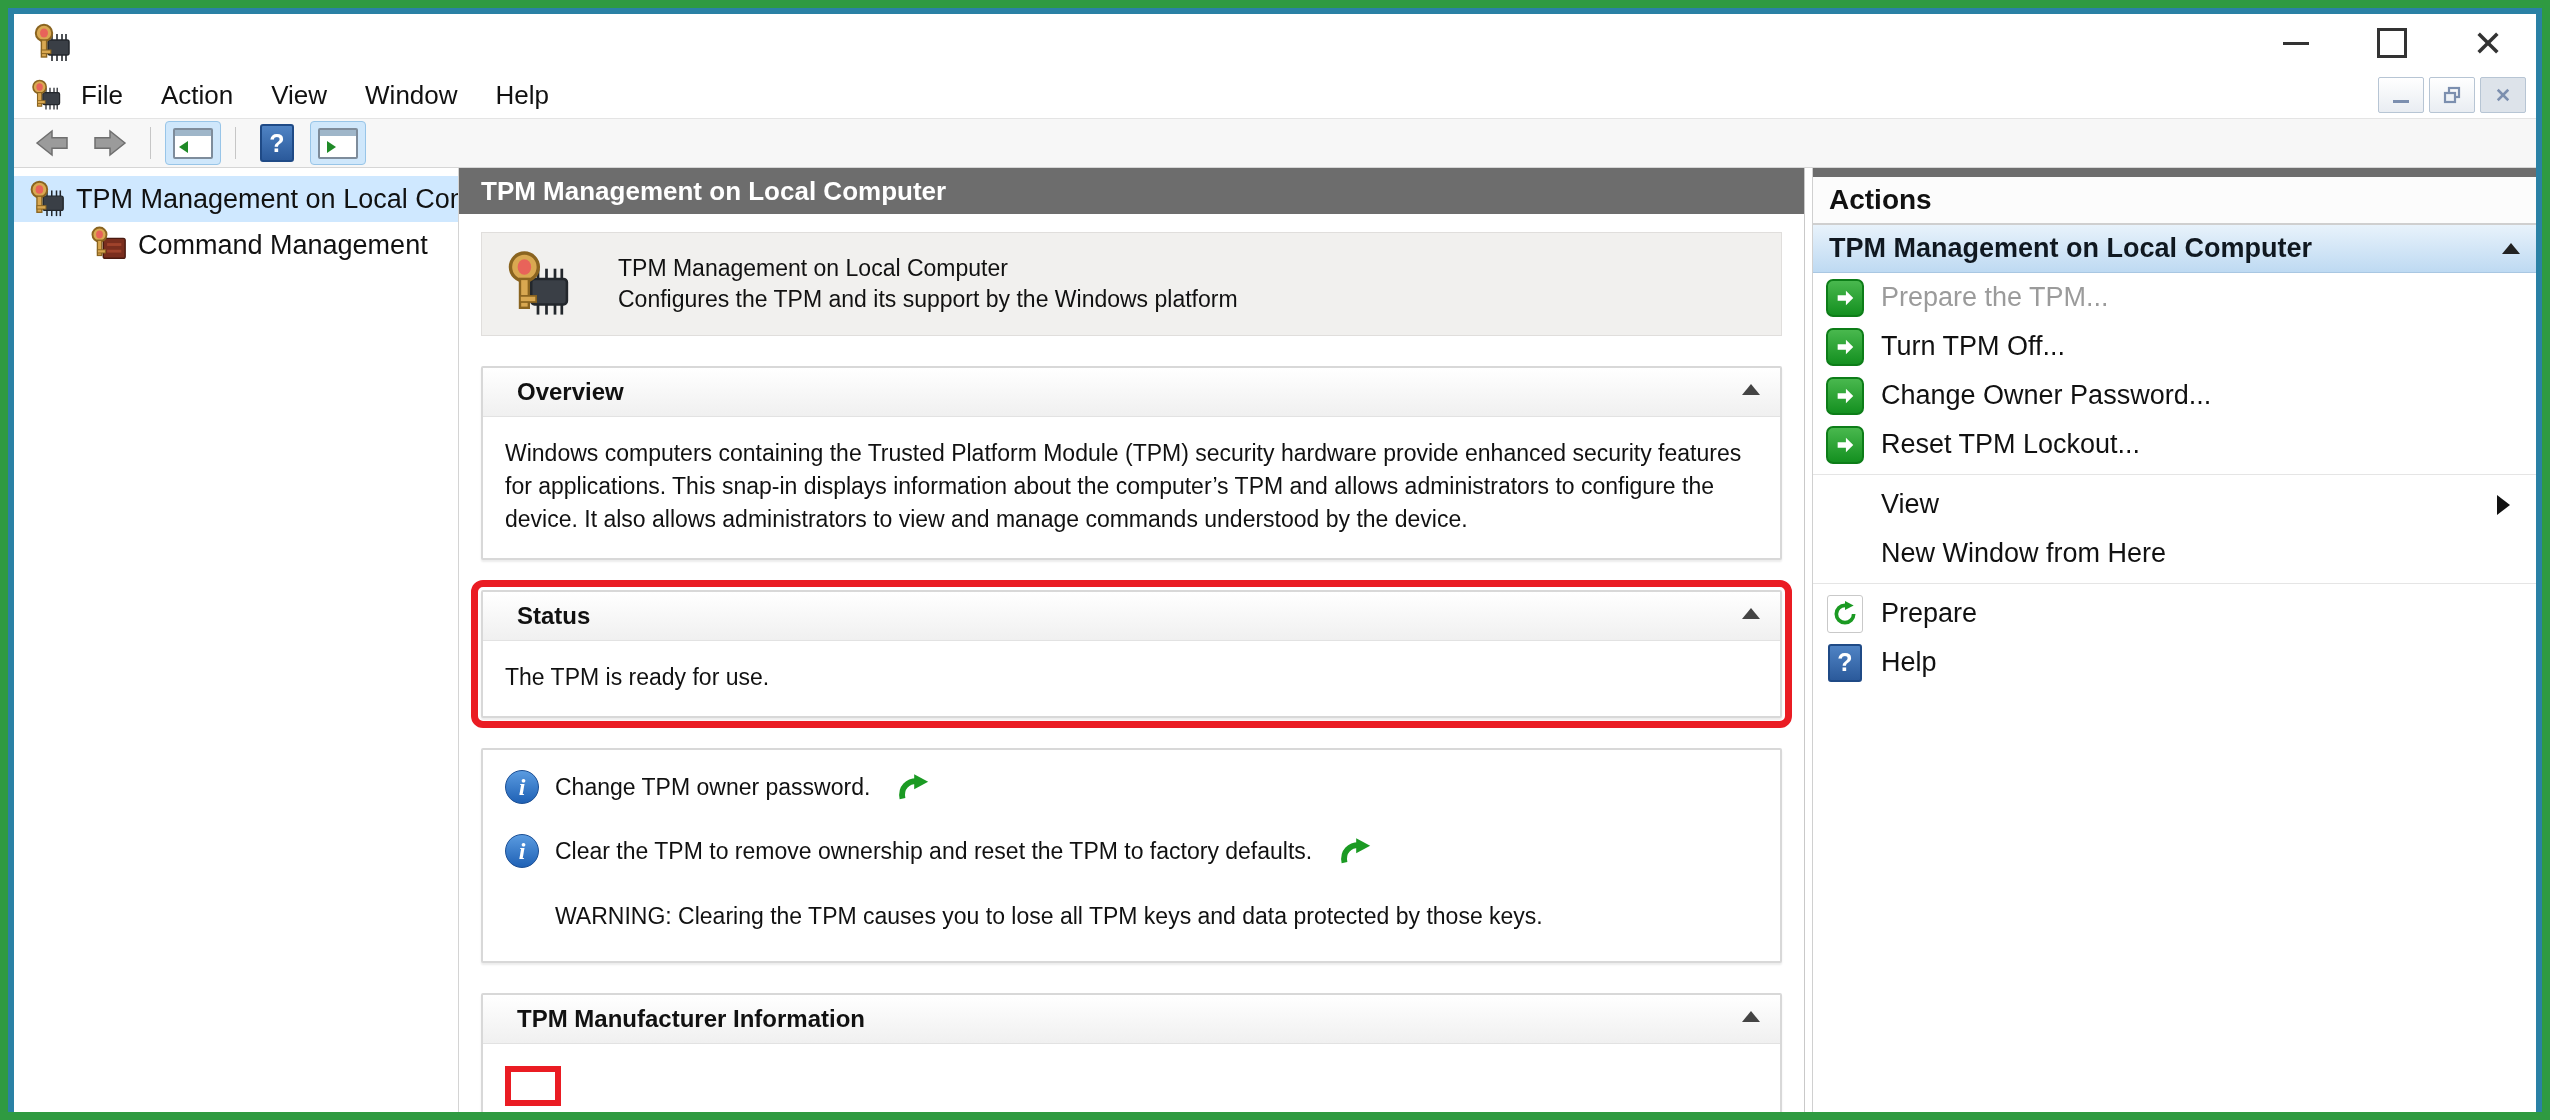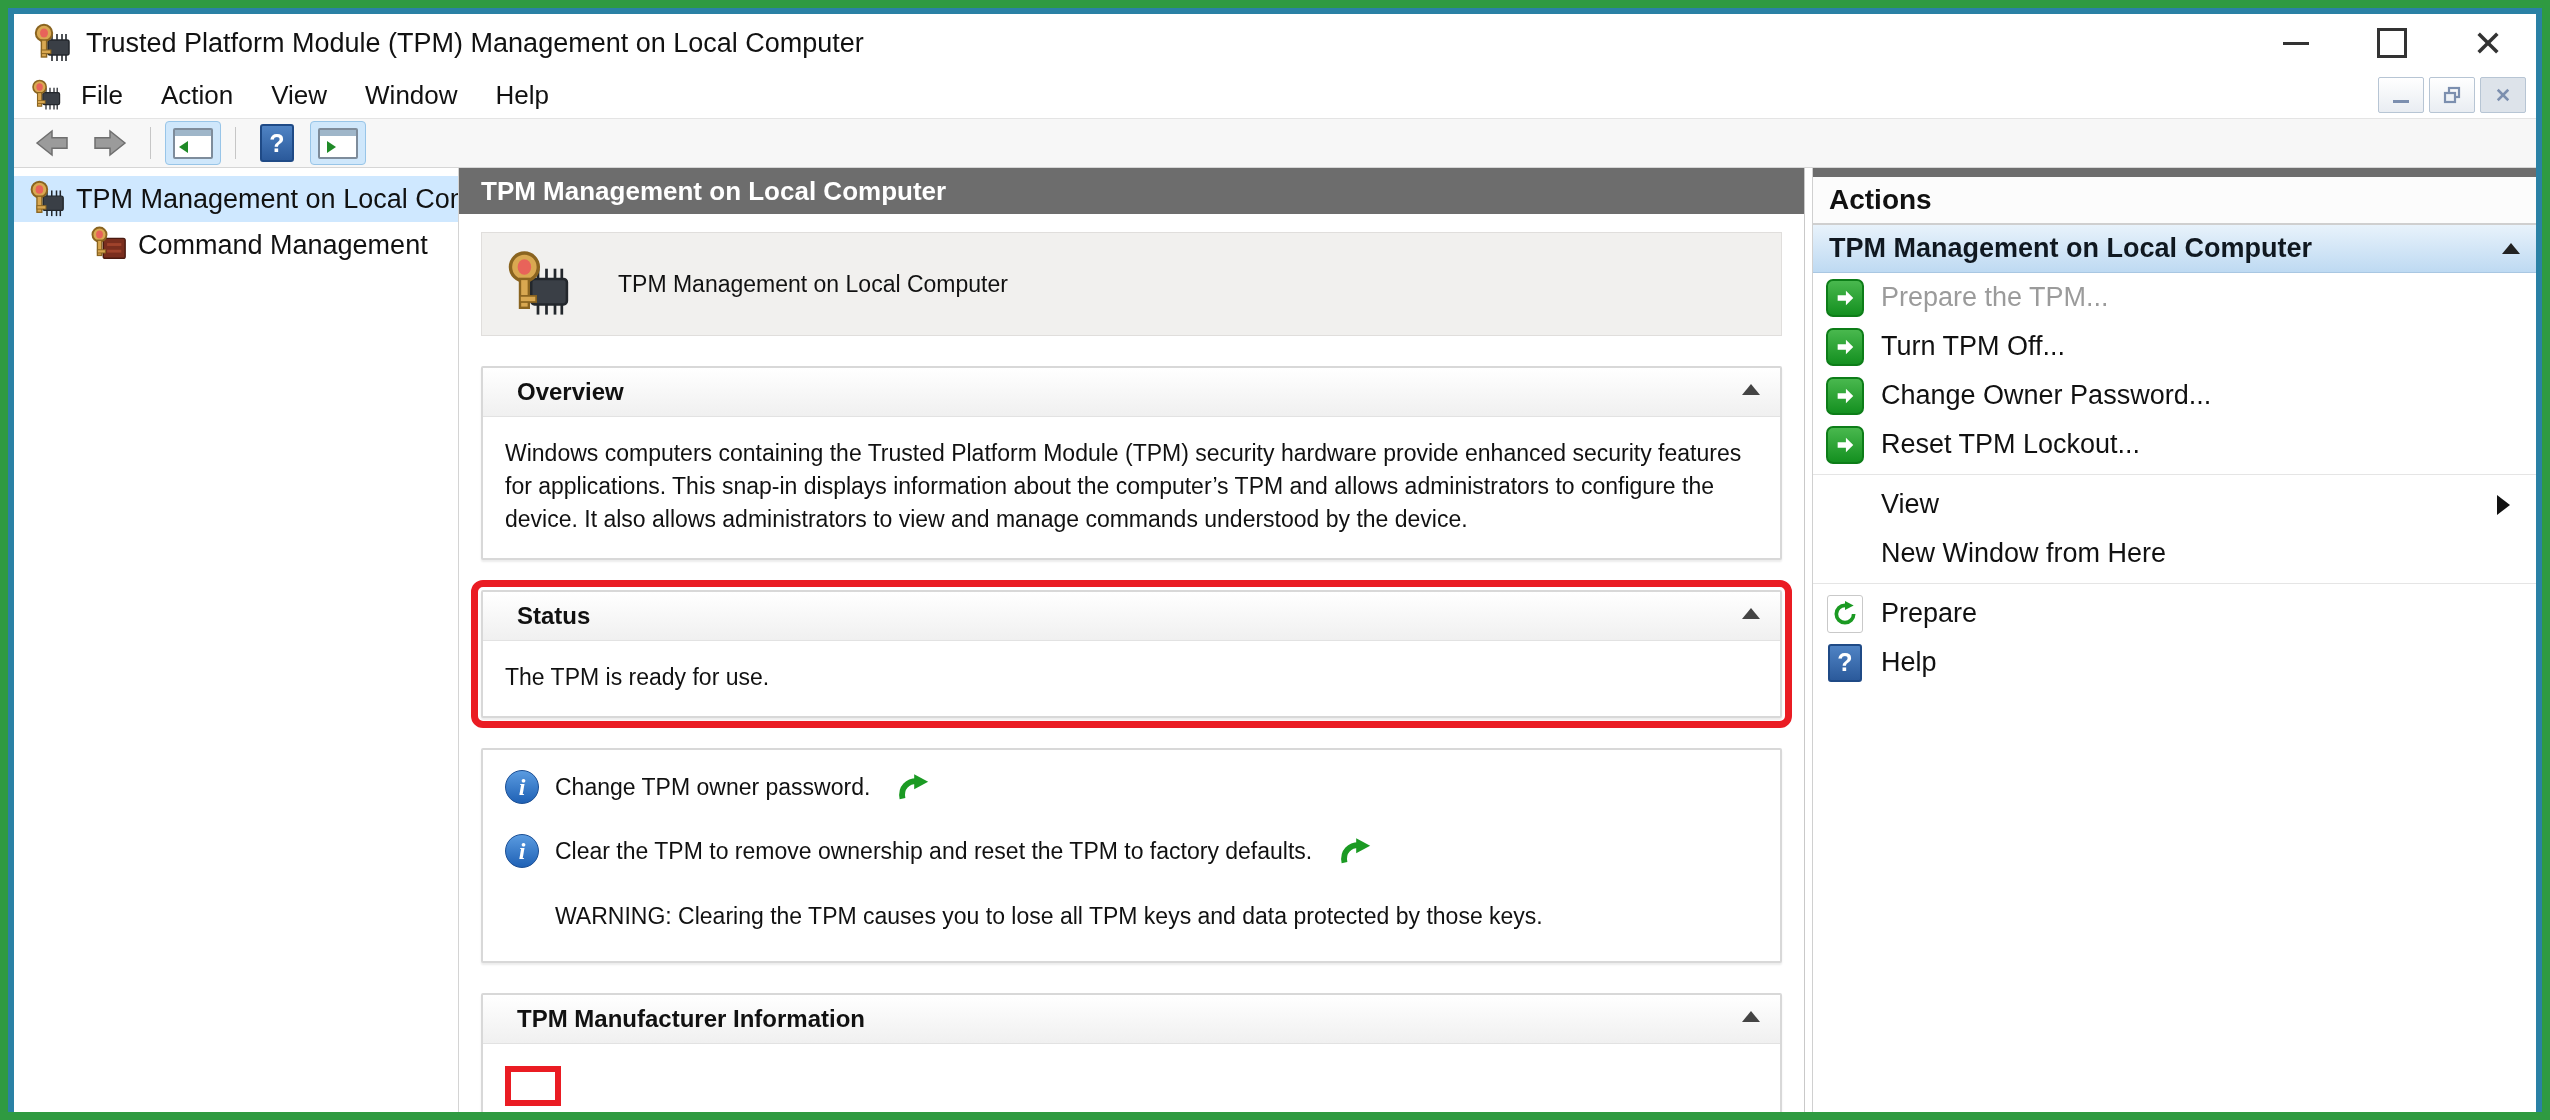--- a/index.html
+++ b/index.html
@@ -172,21 +172,20 @@
 
 <div class="canvas">
   <div class="window">
 
     <div class="titlebar">
       <span class="title-icon">
           <svg>
             <use href="#ic-key"></use>
           </svg>
         </span>
-      <span class="title-text">Trusted Platform Module (TPM) Management on Local Computer</span>
       <div class="win-controls">
         <div class="win-btn">
             <span class="glyph-min"></span>
           </div>
         <div class="win-btn">
             <span class="glyph-max"></span>
           </div>
         <div class="win-btn">
             <span class="glyph-x">
               <svg>
@@ -277,20 +276,21 @@
         <div class="center-body">
 
           <div class="info-panel">
             <span class="info-icon">
                 <svg>
                   <use href="#ic-key"></use>
                 </svg>
               </span>
             <div class="info-text">
               <div>TPM Management on Local Computer</div>
+              <div>Configures the TPM and its support by the Windows platform</div>
             </div>
           </div>
 
           <div class="section" id="overview-section">
             <div class="section-header">
               <span>Overview</span>
               <span class="collapse-btn"></span>
             </div>
             <div class="section-body">Windows computers containing the Trusted Platform Module (TPM) security hardware provide enhanced security features for applications. This snap-in displays information about the computer’s TPM and allows administrators to configure the device. It also allows administrators to view and manage commands understood by the device.</div>
           </div>

